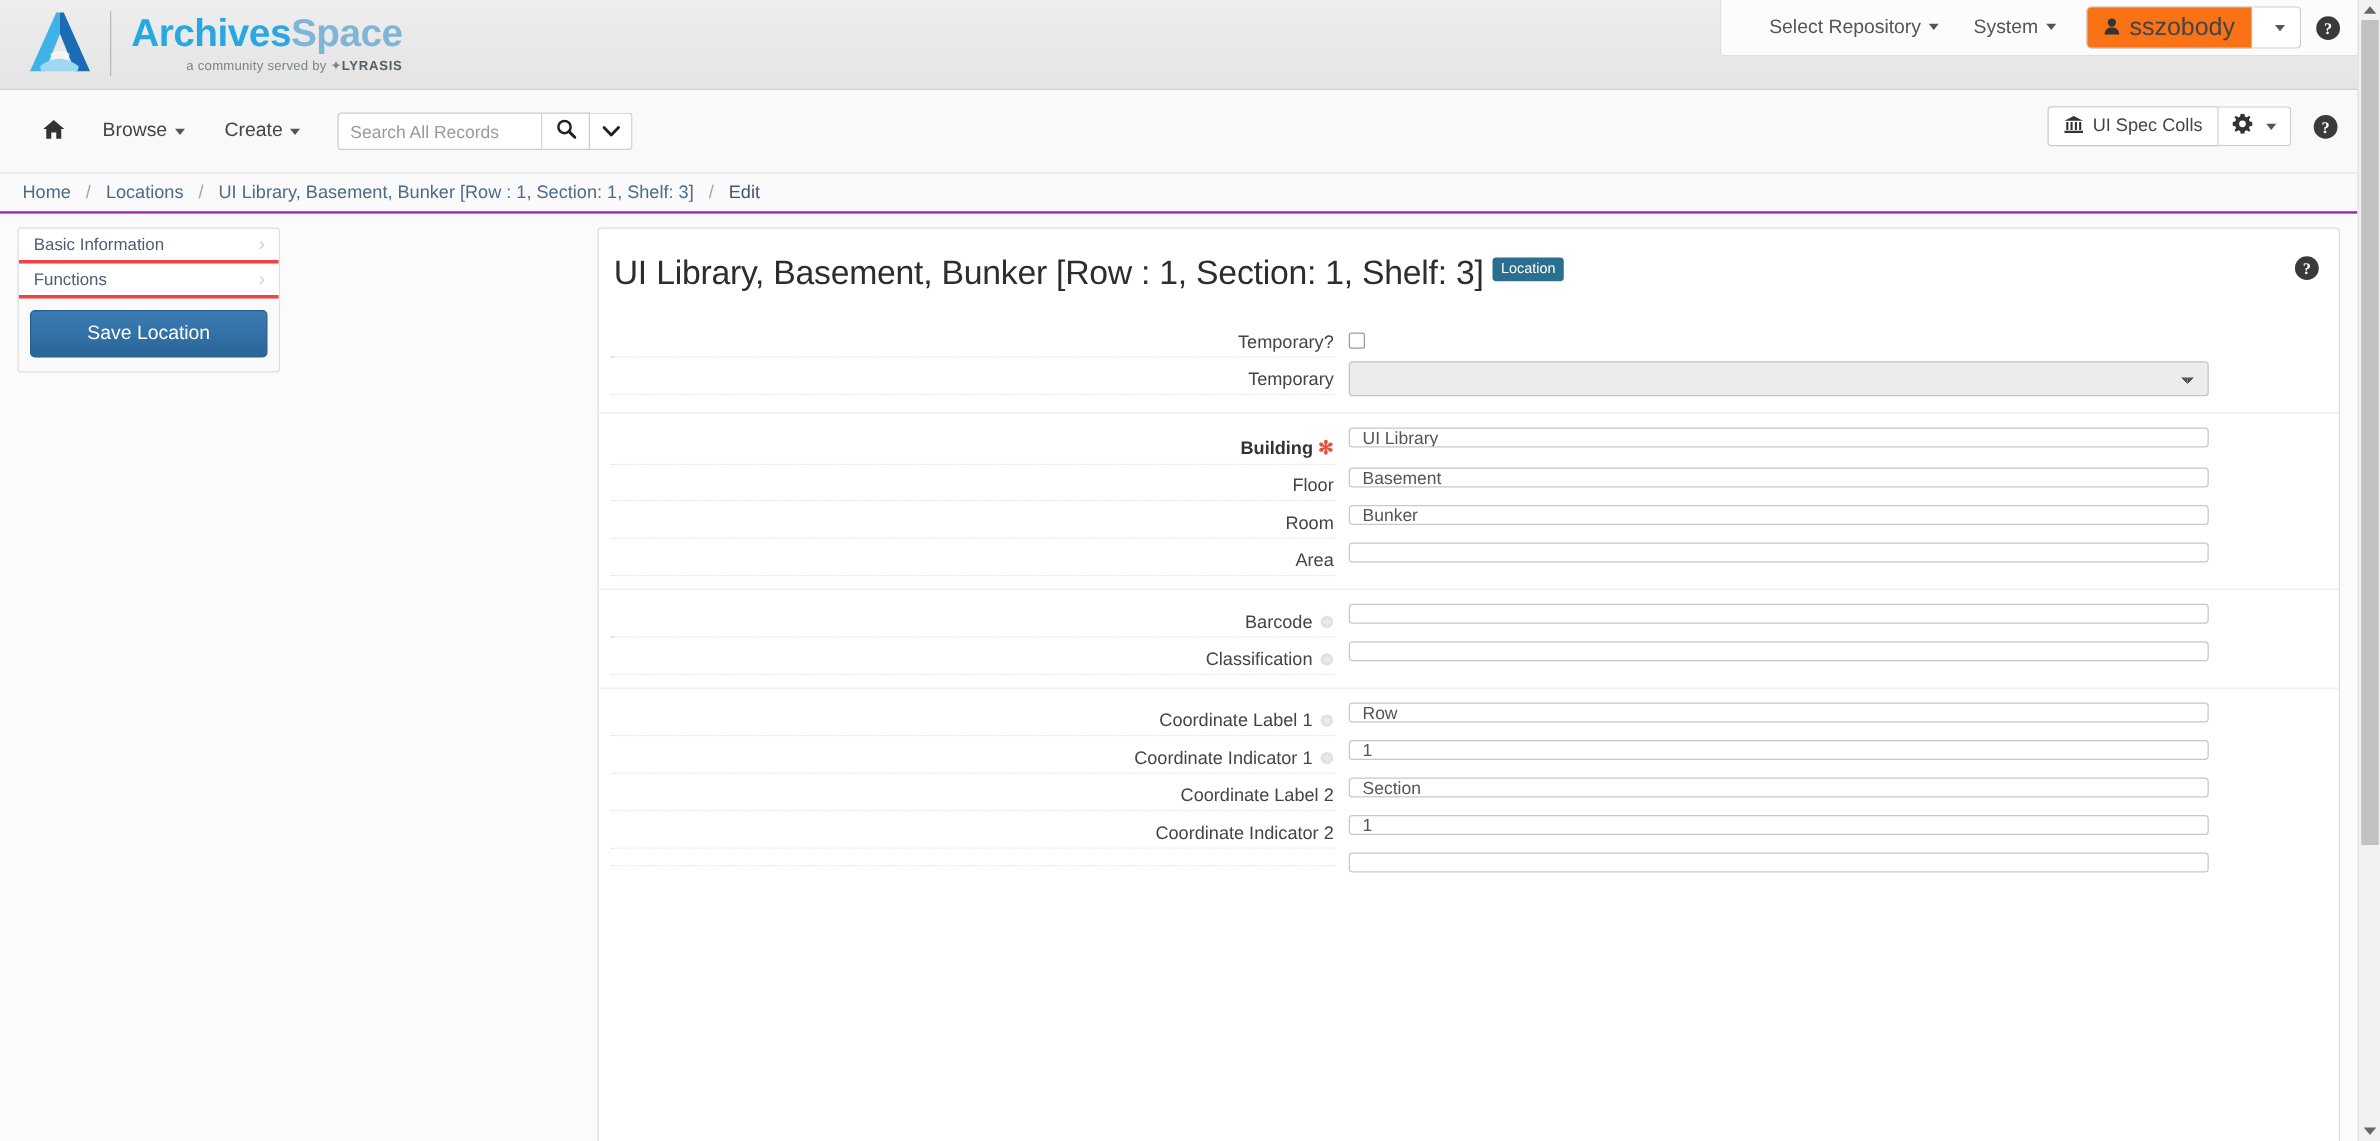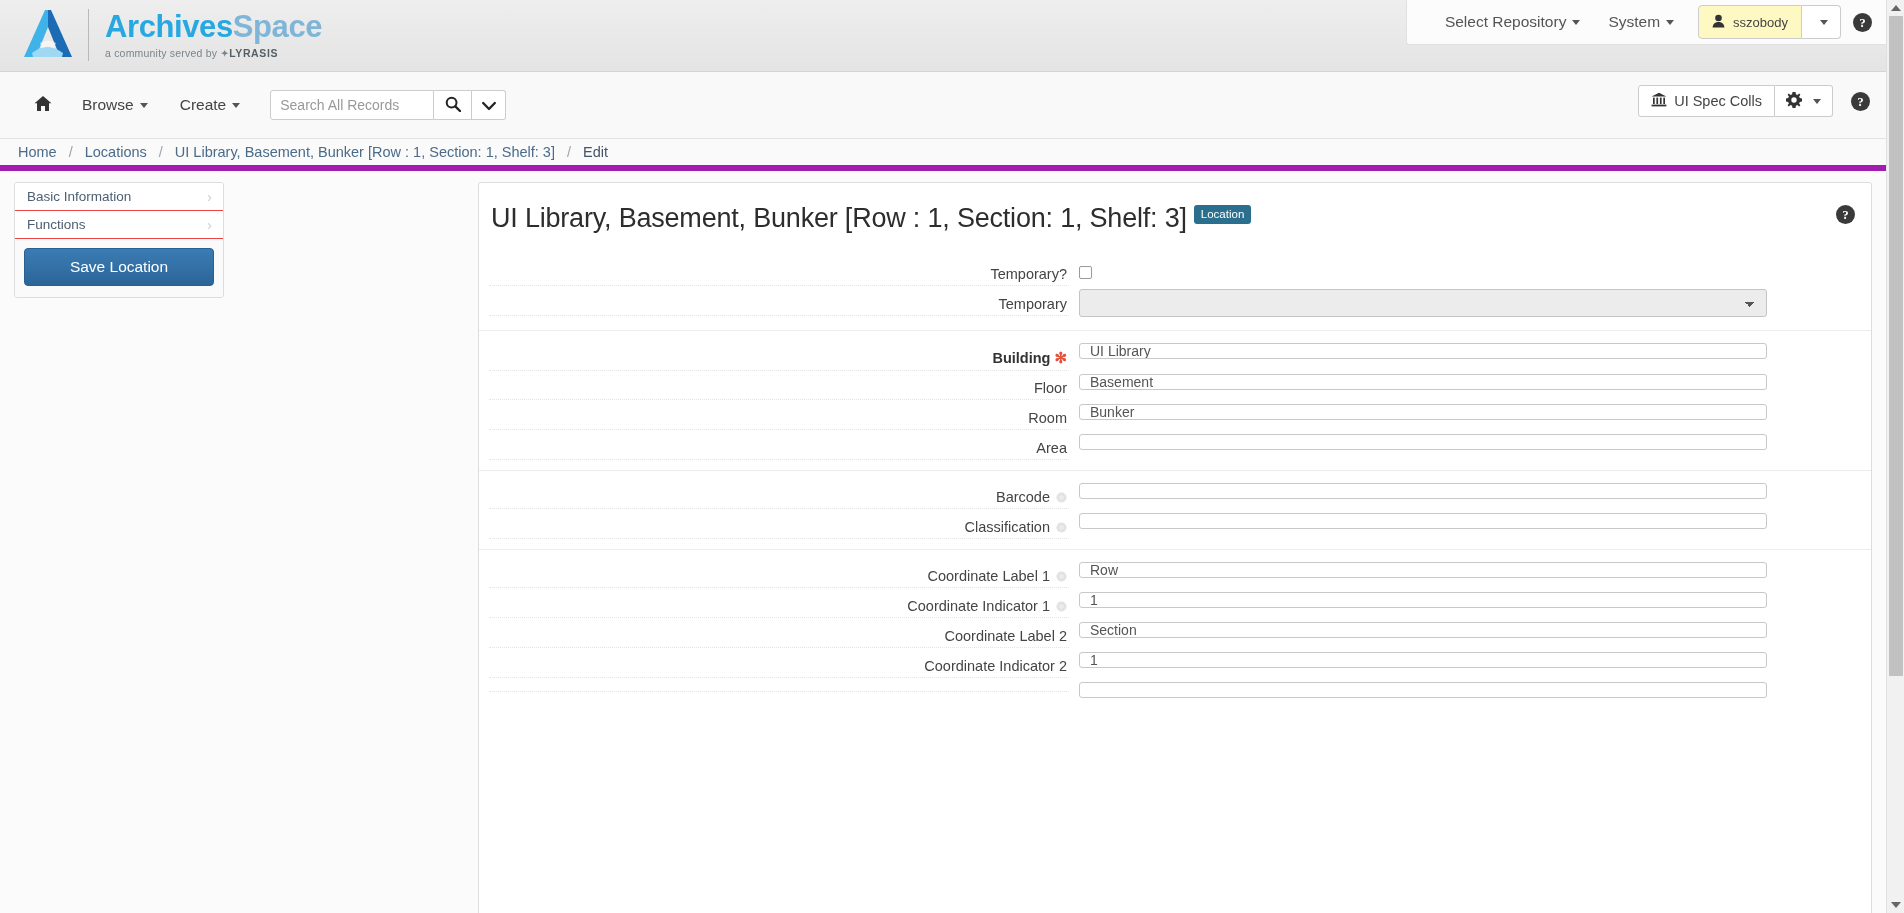--- a/index.html
+++ b/index.html
@@ -56,20 +56,21 @@
   }
   .brand-text { display: flex; flex-direction: column; justify-content: center; }
   .brand-name { font-size: 31px; line-height: 1.05; letter-spacing: -0.4px; }
   .brand-name .b1 { color: #27a8e0; font-weight: bold; }
   .brand-name .b2 { color: #7fb5d6; font-weight: bold; }
   .brand-tag {
     font-size: 10.5px;
     color: #7a8489;
     letter-spacing: 0.2px;
     margin-top: 3px;
+    text-align: right;
   }
   .brand-tag .lyr { font-weight: bold; color: #555f65; letter-spacing: 0.6px; }
 
   .util-panel {
     position: absolute;
     right: 0; top: 0;
     height: 45px;
     background: #fcfcfc;
     border-left: 1px solid #e0e0e0;
     border-bottom: 1px solid #e0e0e0;
@@ -95,23 +96,23 @@
     margin-left: 6px;
     vertical-align: middle;
   }
   .user-group {
     display: flex;
     margin-left: 10px;
     margin-right: 12px;
   }
   .btn-outline {
     border: 1px solid #cccccc;
-    background: #fef9c3;
+    background: #f97316;
     color: #444;
-    font-size: 13px;
+    font-size: 20px;
     padding: 6px 13px;
     border-radius: 4px 0 0 4px;
     display: flex;
     align-items: center;
     gap: 8px;
     cursor: pointer;
     height: 34px;
     white-space: nowrap;
   }
   .btn-outline-right {
@@ -231,21 +232,21 @@
     border-radius: 0 3px 3px 0;
     display: flex; align-items: center; gap: 5px;
     cursor: pointer;
   }
   .nav-help { margin-left: 18px; }
 
   
   .breadcrumb {
     height: 32px;
     background: #fafafa;
-    border-bottom: 6px solid #a21caf;
+    border-bottom: 2px solid #a21caf;
     display: flex;
     align-items: center;
     padding-left: 16px;
     font-size: 14.5px;
     color: #5a6a7a;
     gap: 0;
   }
   .crumb { color: #4a6b8a; cursor: pointer; padding: 0 2px; }
   .crumb.static { color: #44546a; cursor: default; }
   .crumb-sep { color: #9aa5ae; margin: 0 10px; }
@@ -268,21 +269,21 @@
     overflow: hidden;
   }
   .side-item {
     height: 28px;
     display: flex;
     align-items: center;
     justify-content: space-between;
     padding: 0 11px 0 12px;
     font-size: 13.5px;
     color: #4b5e72;
-    border-bottom: 1px solid #ef4444;
+    border-bottom: 3px solid #ef4444;
     cursor: pointer;
     background: #fff;
   }
   .side-chev {
     color: #cfcfcf;
     font-size: 15px;
     line-height: 1;
   }
   .side-footer { padding: 9px 9px 11px 9px; background: #fafafa; }
   .save-btn {

